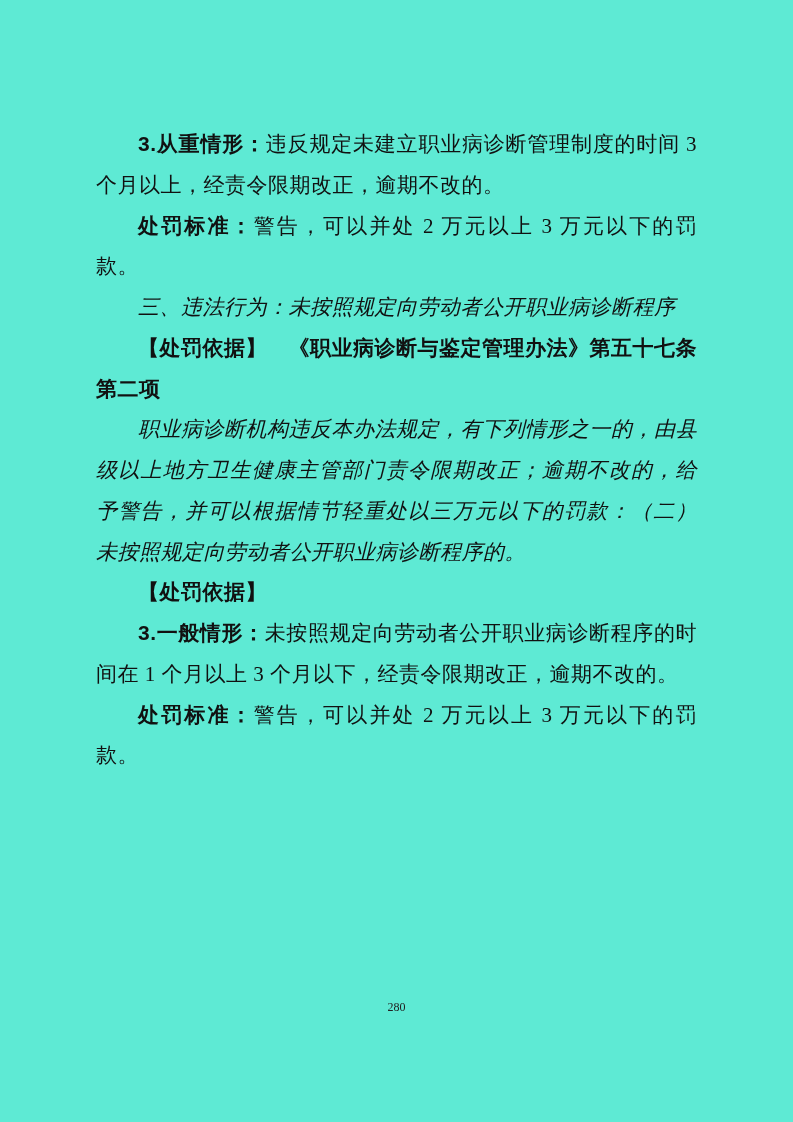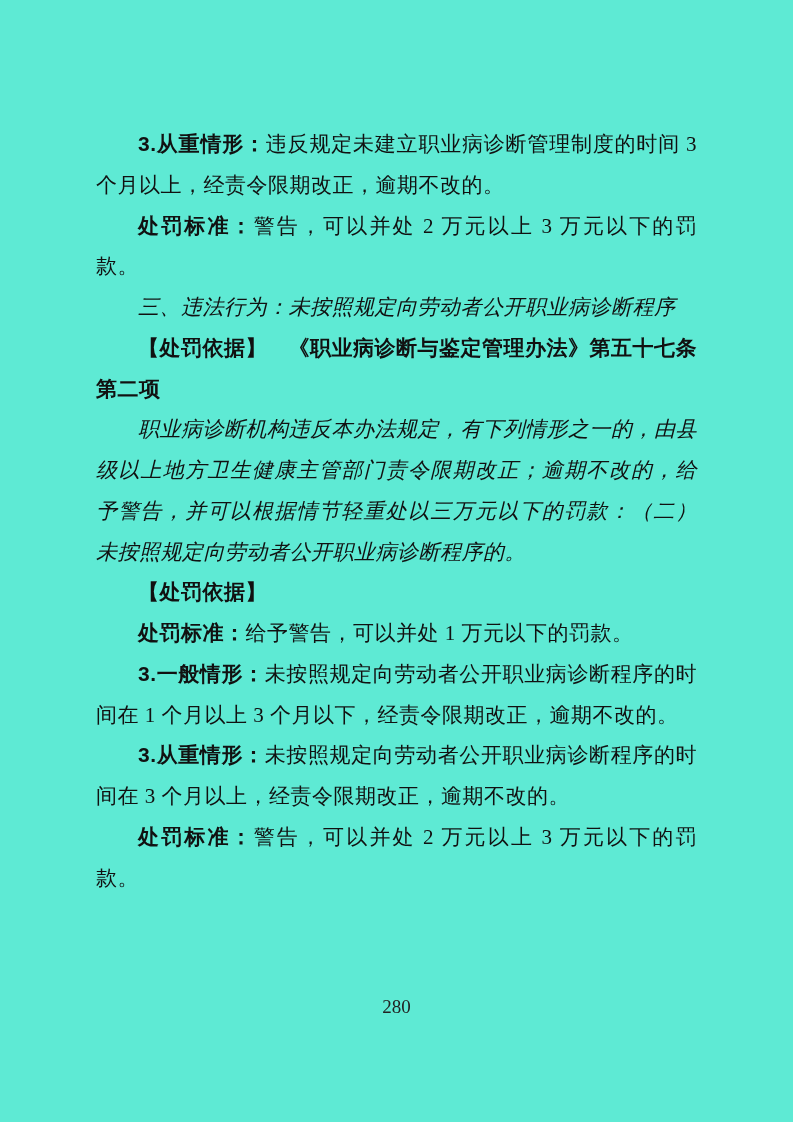--- a/index.html
+++ b/index.html
@@ -44,36 +44,34 @@
     font-weight: 700;
     font-style: normal;
     font-family: "Liberation Sans", "DejaVu Sans", sans-serif;
   }
   .page-footer {
     position: absolute;
     left: 0;
     top: 995px;
     width: 100%;
     text-align: center;
-    font-size: 19px;
+    font-size: 12px;
     line-height: 24px;
     color: #222222;
     font-family: "Liberation Serif", "DejaVu Serif", serif;
   }
 </style>
 </head>
 <body>
 
 <div class="page">
   <div class="doc-body">
       <p class="para normal"><span class="label">3.从重情形：</span><span>违反规定未建立职业病诊断管理制度的时间 3 个月以上，经责令限期改正，逾期不改的。</span></p>
       <p class="para normal"><span class="label">处罚标准：</span><span>警告，可以并处 2 万元以上 3 万元以下的罚款。</span></p>
       <p class="para kaiti"><span>三、违法行为：未按照规定向劳动者公开职业病诊断程序</span></p>
       <p class="para bold"><span class="label">【处罚依据】</span><span>　《职业病诊断与鉴定管理办法》第五十七条第二项</span></p>
       <p class="para kaiti"><span>职业病诊断机构违反本办法规定，有下列情形之一的，由县级以上地方卫生健康主管部门责令限期改正；逾期不改的，给予警告，并可以根据情节轻重处以三万元以下的罚款：（二）未按照规定向劳动者公开职业病诊断程序的。</span></p>
       <p class="para bold"><span class="label">【处罚依据】</span></p>
-      <p class="para normal"><span class="label">处罚标准：</span><span>给予警告，可以并处 1 万元以下的罚款。</span></p>
       <p class="para normal"><span class="label">3.一般情形：</span><span>未按照规定向劳动者公开职业病诊断程序的时间在 1 个月以上 3 个月以下，经责令限期改正，逾期不改的。</span></p>
-      <p class="para normal"><span class="label">3.从重情形：</span><span>未按照规定向劳动者公开职业病诊断程序的时间在 3 个月以上，经责令限期改正，逾期不改的。</span></p>
       <p class="para normal"><span class="label">处罚标准：</span><span>警告，可以并处 2 万元以上 3 万元以下的罚款。</span></p>
     </div>
   <div class="page-footer">280</div>
 </div>
 
 </body></html>

